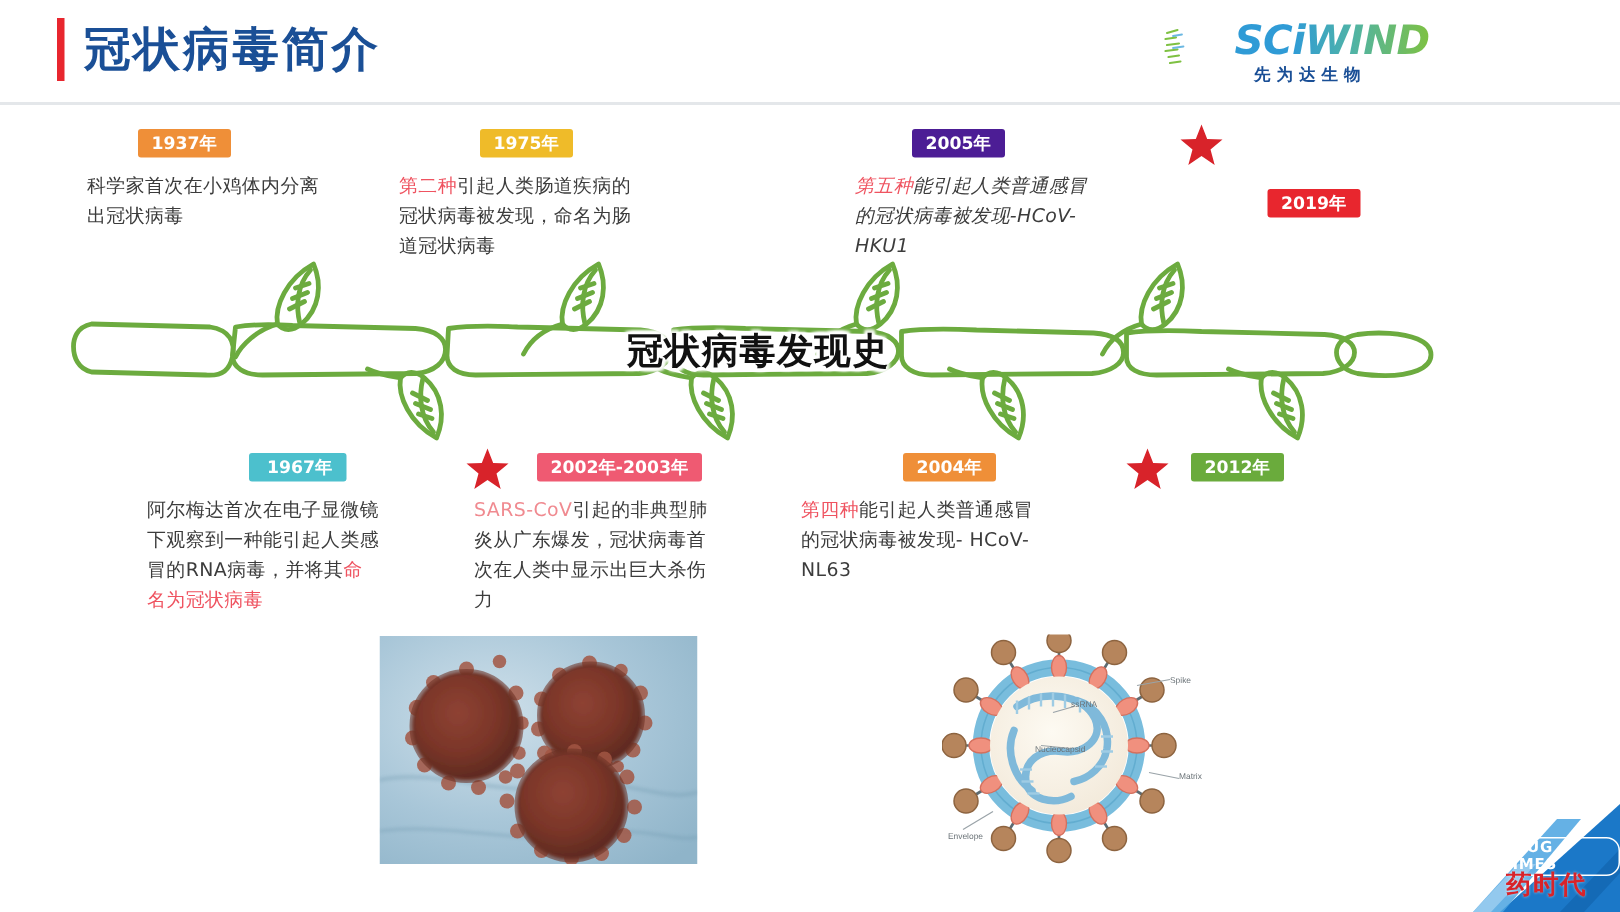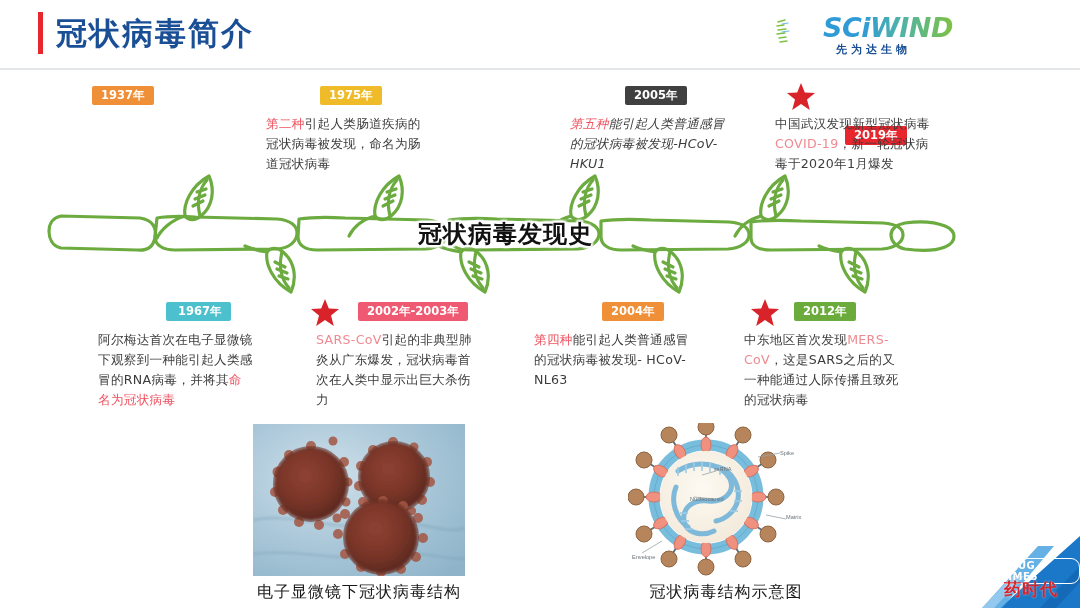--- a/index.html
+++ b/index.html
@@ -196,50 +196,49 @@
         <path d="M811 84 C808 96 809 110 818 120"></path>
         <path d="M804 94 L814 99 M806 101 L816 105 M808 108 L817 111"></path>
         <path d="M796 84 C784 82 778 80 774 78"></path>
       </g>
     </g>
   </svg>
 
   <div class="banner-title">冠状病毒发现史</div>
 
   <div class="badge" style="left:92px; top:86px; background:#ef8f38;">1937年</div>
+  <div class="entry-text" style="left:58px; top:114px; width:215px;">科学家首次在小鸡体内分离<br>出冠状病毒</div>
 
   <div class="badge" style="left:320px; top:86px; background:#efbb29;">1975年</div>
   <div class="entry-text" style="left:266px; top:114px; width:220px;"><span class="hl">第二种</span><span>引起人类肠道疾病的<br>冠状病毒被发现，命名为肠<br>道冠状病毒</span></div>
 
-  <div class="badge" style="left:625px; top:86px; background:#404040;">2005年</div>
+  <div class="badge" style="left:608px; top:86px; background:#4c1d95;">2005年</div>
   <div class="entry-text" style="left:570px; top:114px; width:215px; text-align:left;font-style:italic;"><span class="hl">第五种</span><span>能引起人类普通感冒<br>的冠状病毒被发现-HCoV-<br>HKU1</span></div>
 
   <svg class="star" style="left:786px; top:82px;" viewBox="0 0 30 29">
     <polygon points="15,1 18.8,10.6 29,11 21,17.6 23.8,28 15,22 6.2,28 9,17.6 1,11 11.2,10.6" fill="#d8232a"></polygon>
   </svg>
   <div class="badge" style="left:845px; top:86px; background:#e8262e;margin-top:40px;">2019年</div>
-  <div class="entry-text" style="left:775px; top:114px; width:230px;"><span>中国武汉发现新型冠状病毒<br></span><span class="hl-soft">COVID-19</span><span>，新一轮冠状病<br>毒于2020年1月爆发</span></div>
 
   <div class="badge" style="left:166px; top:302px; background:#4cc0cd;padding-left:12px;">1967年</div>
   <div class="entry-text" style="left:98px; top:330px; width:215px;"><span>阿尔梅达首次在电子显微镜<br>下观察到一种能引起人类感<br>冒的RNA病毒，并将其</span><span class="hl">命<br>名为冠状病毒</span></div>
 
   <svg class="star" style="left:310px; top:298px;" viewBox="0 0 30 29">
     <polygon points="15,1 18.8,10.6 29,11 21,17.6 23.8,28 15,22 6.2,28 9,17.6 1,11 11.2,10.6" fill="#d8232a"></polygon>
   </svg>
   <div class="badge" style="left:358px; top:302px; background:#ef5a72;">2002年-2003年</div>
   <div class="entry-text" style="left:316px; top:330px; width:215px;"><span class="hl-soft">SARS-CoV</span><span>引起的非典型肺<br>炎从广东爆发，冠状病毒首<br>次在人类中显示出巨大杀伤<br>力</span></div>
 
   <div class="badge" style="left:586px; top:302px; background:#ef8f38;margin-left:16px;">2004年</div>
   <div class="entry-text" style="left:534px; top:330px; width:220px;"><span class="hl">第四种</span><span>能引起人类普通感冒<br>的冠状病毒被发现- HCoV-<br>NL63</span></div>
 
   <svg class="star" style="left:750px; top:298px;" viewBox="0 0 30 29">
     <polygon points="15,1 18.8,10.6 29,11 21,17.6 23.8,28 15,22 6.2,28 9,17.6 1,11 11.2,10.6" fill="#d8232a"></polygon>
   </svg>
   <div class="badge" style="left:794px; top:302px; background:#6aab3c;">2012年</div>
-  <div class="entry-text" style="left:744px; top:330px; width:225px;"><span>中东地区首次发现</span><span class="hl-soft">MERS-<br>CoV</span><span>，这是SARS之后的又<br>一种能通过人际传播且致死<br>的冠状病毒</span></div>
 
   <svg class="fig" style="left:253px; top:424px;" width="212" height="152" viewBox="0 0 212 152">
     <defs>
       <radialGradient id="bg1" cx="35%" cy="35%" r="85%">
         <stop offset="0%" stop-color="#cfe0ea"></stop>
         <stop offset="55%" stop-color="#a8c6d8"></stop>
         <stop offset="100%" stop-color="#8fb4c9"></stop>
       </radialGradient>
       <radialGradient id="vir1" cx="42%" cy="38%" r="62%">
         <stop offset="0%" stop-color="#8e4233"></stop>
@@ -315,21 +314,20 @@
           <circle cx="170" cy="114" r="5"></circle>
         <circle cx="165" cy="94" r="5"></circle>
           <circle cx="150" cy="82" r="5"></circle>
           <circle cx="130" cy="77" r="5"></circle>
       </g>
       <circle cx="128" cy="113" r="36" fill="url(#vir1)" filter="url(#soft1)"></circle>
       <circle cx="128" cy="113" r="36" fill="none" stroke="#6b3124" stroke-width="4" opacity=".55"></circle>
     </g>
     <rect x="0" y="0" width="212" height="152" fill="#8fb4c9" opacity="0.001" filter="url(#grain1)"></rect>
   </svg>
-  <div class="fig-caption" style="left:233px; top:582px; width:252px;">电子显微镜下冠状病毒结构</div>
 
   <svg class="fig" style="left:628px; top:423px;" width="196" height="155" viewBox="0 0 196 155">
     <defs>
       <radialGradient id="core2" cx="45%" cy="40%" r="62%">
         <stop offset="0%" stop-color="#fdfaf2"></stop>
         <stop offset="100%" stop-color="#f3eadb"></stop>
       </radialGradient>
     </defs>
     <g transform="translate(78,74)">
 
@@ -435,21 +433,20 @@
       </g>
     </g>
     <g fill="#6b7378" font-size="5.6" font-family="'Liberation Sans',sans-serif">
       <text x="152" y="32">Spike</text>
       <text x="158" y="96">Matrix</text>
       <text x="4" y="136">Envelope</text>
       <text x="86" y="48">ssRNA</text>
       <text x="62" y="78">Nucleocapsid</text>
     </g>
   </svg>
-  <div class="fig-caption" style="left:611px; top:582px; width:230px;">冠状病毒结构示意图</div>
 
   <div class="watermark">
     <svg width="98" height="72" viewBox="0 0 98 72">
       <rect x="0" y="0" width="98" height="72" fill="#ffffff"></rect>
       <polygon points="18,72 98,0 98,72" fill="#1b78c8"></polygon>
       <polygon points="0,72 56,10 72,10 20,72" fill="#4aa3e0" opacity=".85"></polygon>
       <polygon points="0,72 30,40 42,40 12,72" fill="#9fd0f0" opacity=".8"></polygon>
       <polygon points="58,72 98,30 98,46 74,72" fill="#0f5fa8" opacity=".55"></polygon>
     </svg>
     <div class="wm-text1">DRUG TIMES</div>

